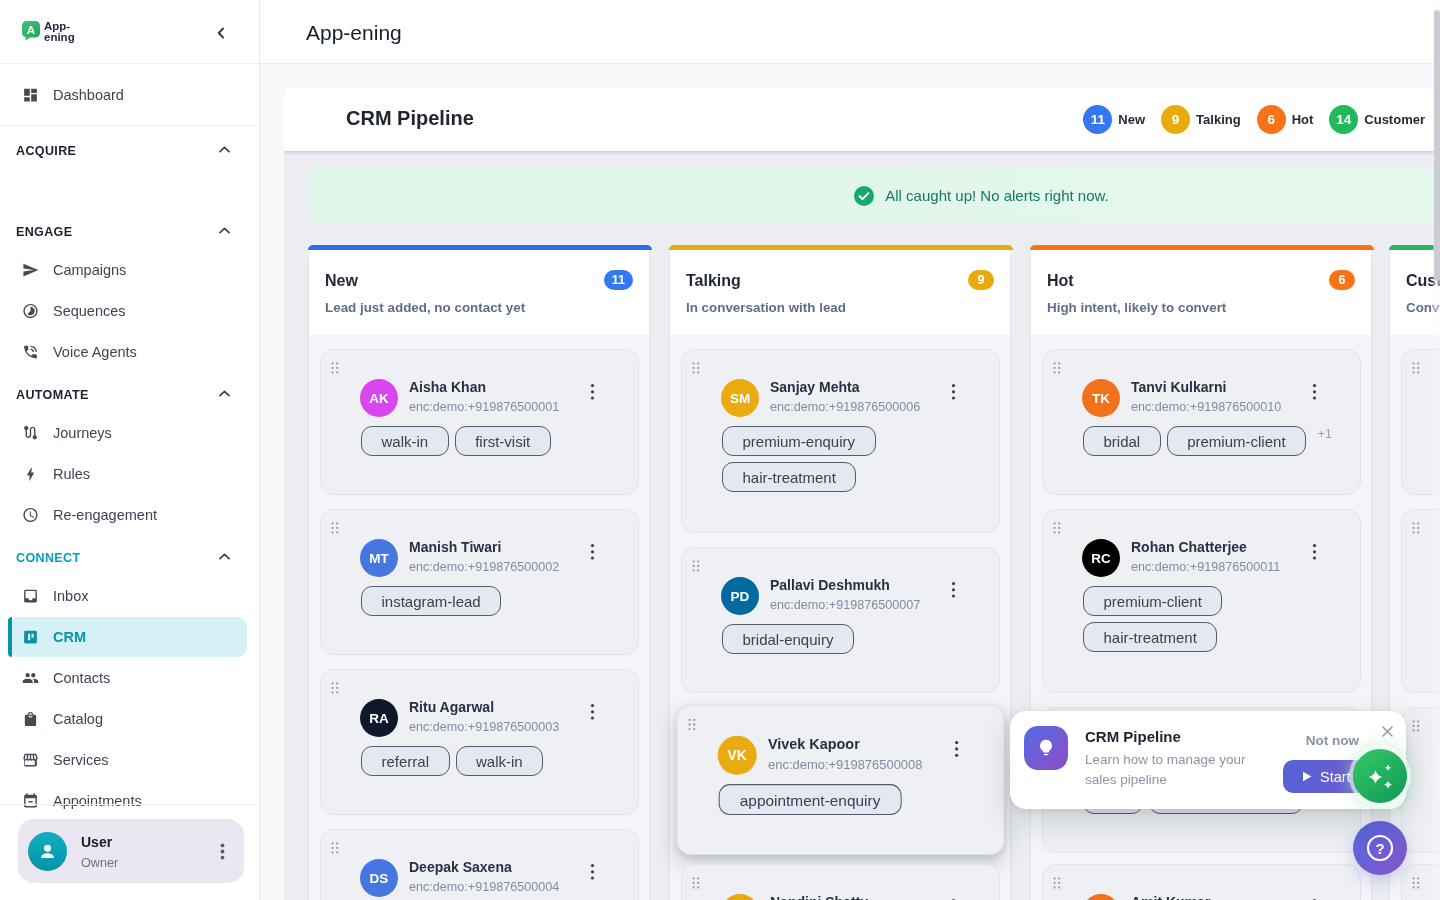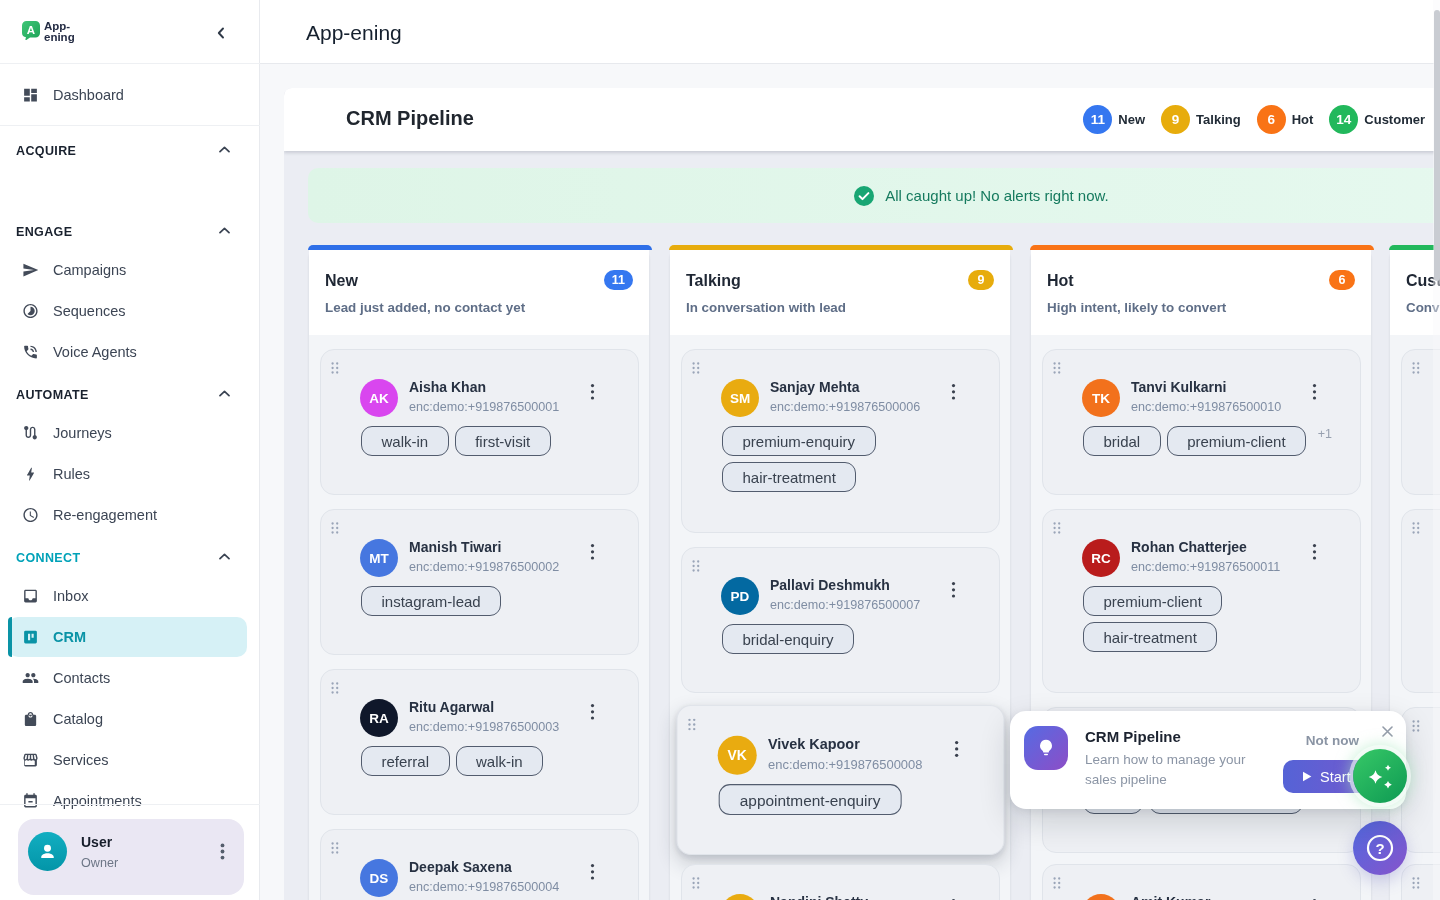--- a/index.html
+++ b/index.html
@@ -310,21 +310,21 @@
               <circle cx="1.6" cy="6" r="1.15"></circle>
               <circle cx="6.2" cy="6" r="1.15"></circle>
               <circle cx="1.6" cy="10.5" r="1.15"></circle>
               <circle cx="6.2" cy="10.5" r="1.15"></circle>
             </svg>
             <svg class="dots3" width="5" height="17" viewBox="0 0 5 17" fill="currentColor">
               <circle cx="2.5" cy="2.6" r="1.6"></circle>
               <circle cx="2.5" cy="8.8" r="1.6"></circle>
               <circle cx="2.5" cy="15" r="1.6"></circle>
             </svg>
-          <div class="avatar" style="background:#b91c1c">RC</div>
+          <div class="avatar" style="background:#000000">RC</div>
           <div class="nm">Rohan Chatterjee</div>
           <div class="ph">enc:demo:+919876500011</div>
           <div class="tags">
               <div class="tag">premium-client</div>
               <div class="tag">hair-treatment</div>
             </div>
         </div>
         <div class="card" style="top:461px;height:146px;">
           <svg class="dots6" width="8" height="12" viewBox="0 0 8 12" fill="currentColor">
               <circle cx="1.6" cy="1.5" r="1.15"></circle>
@@ -538,21 +538,21 @@
     <div class="lb">Services</div>
   </div>
   <div class="sb-item" style="top:781px">
     <svg class="ic" viewBox="0 0 24 24" fill="currentColor">
         <path d="M19 3h-1V1h-2v2H8V1H6v2H5c-1.11 0-1.99.9-1.99 2L3 19c0 1.1.89 2 2 2h14c1.1 0 2-.9 2-2V5c0-1.1-.9-2-2-2zm0 16H5V8h14v11zM9 12h6v2H9z"></path>
       </svg>
     <div class="lb">Appointments</div>
   </div>
   <div class="sb-div" style="top:804px"></div>
 
-  <div class="abs" style="left:18px;top:819px;width:226px;height:76px;background:#eae7f3;border-radius:16px;">
+  <div class="abs" style="left:18px;top:819px;width:226px;height:64px;background:#eae7f3;border-radius:16px;">
     <div class="abs" style="left:10px;top:13px;width:39px;height:39px;border-radius:50%;background:linear-gradient(180deg,#12aec1,#0395a8);display:flex;align-items:center;justify-content:center;">
       <svg width="25" height="25" viewBox="0 0 24 24" fill="#fff">
           <path d="M12 5.6a3.35 3.35 0 1 1 0 6.7 3.35 3.35 0 0 1 0-6.7zm0 8.1c3.2 0 6 1.6 6 3.6v1H6v-1c0-2 2.8-3.6 6-3.6z"></path>
         </svg>
     </div>
     <div class="abs" style="left:63px;top:15px;font-size:14px;font-weight:700;color:#161d2a;">User</div>
     <div class="abs" style="left:63px;top:36.5px;font-size:12.6px;color:#6d7686;">Owner</div>
     <svg class="abs" style="left:202px;top:24px" width="5" height="17" viewBox="0 0 5 17" fill="#555e6c">
         <circle cx="2.5" cy="2.4" r="1.9"></circle>
         <circle cx="2.5" cy="8.5" r="1.9"></circle>

